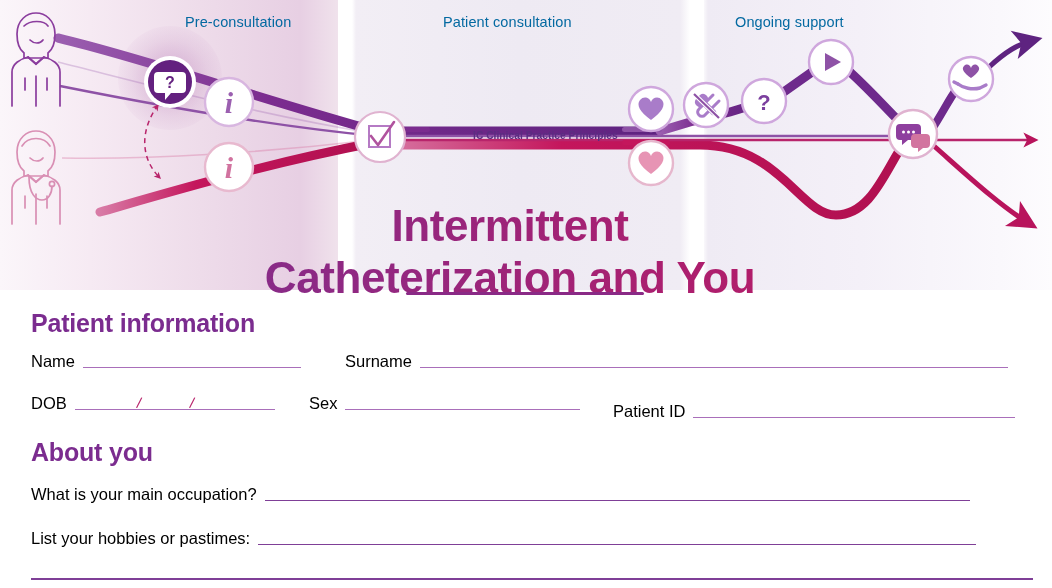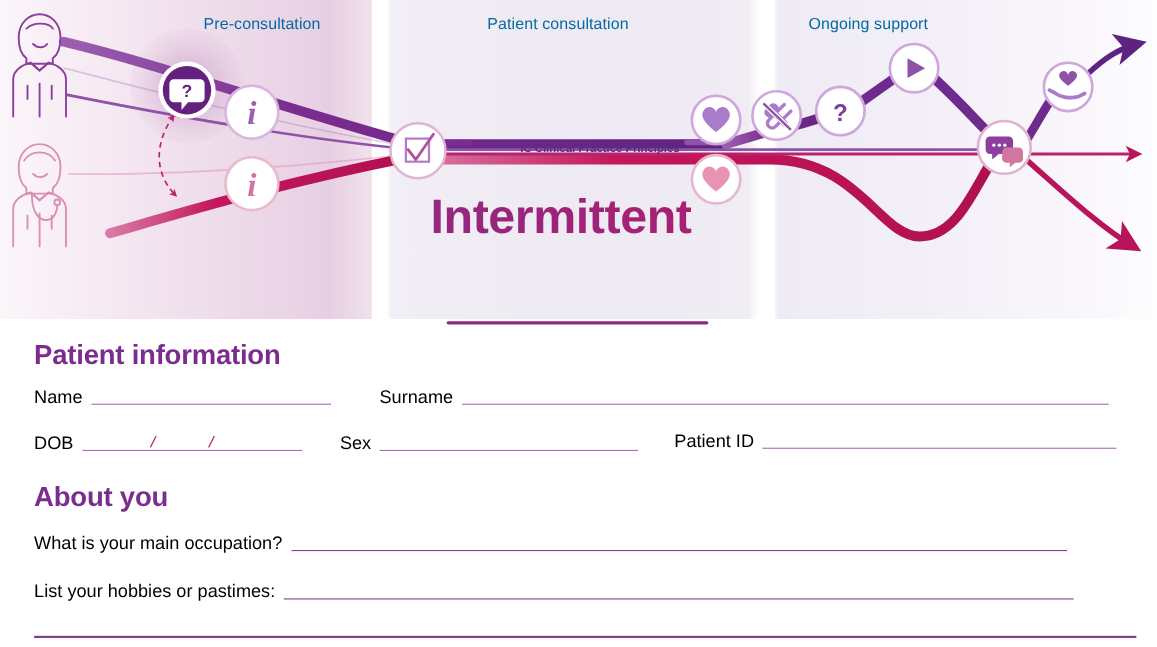--- a/index.html
+++ b/index.html
@@ -52,21 +52,21 @@
 
   
   #ribbon-label {
     position: absolute; left: 437px; top: 130px;
     font-size: 10.2px; font-weight: 700; color: #5b2d82;
     letter-spacing: .05px; white-space: nowrap; margin-left: 36px;
   }
 
   
   #title-block {
-    position: absolute; left: 0; top: 172px; width: 1020px; text-align: center;
+    position: absolute; left: 0; top: 200px; width: 1020px; text-align: center;
   }
   .title-line {
     font-size: 44px; font-weight: 700; line-height: 52px;
     letter-spacing: -0.4px;
     background: linear-gradient(90deg, #7b2c8f 0%, #8a2a86 28%, #a82071 62%, #c4165c 100%);
     -webkit-background-clip: text; background-clip: text;
     -webkit-text-fill-color: transparent; color: #8a2a86;
   }
   #title-rule {
     position: absolute; left: 406px; top: 292px; width: 238px; height: 3px;
@@ -97,21 +97,21 @@
   }
 
   #f-name     { left: 31px;  top: 52px; }
   #f-name .rule     { width: 218px; }
   #f-surname  { left: 345px; top: 52px; }
   #f-surname .rule  { width: 588px; }
   #f-dob      { left: 31px;  top: 94px; }
   #f-dob .rule      { width: 200px; }
   #f-sex      { left: 309px; top: 94px; }
   #f-sex .rule      { width: 235px; }
-  #f-patid    { left: 613px; top: 92px; }
+  #f-patid    { left: 613px; top: 102px; }
   #f-patid .rule    { width: 322px; }
 
   #f-occupation { left: 31px; top: 185px; }
   #f-occupation .rule { width: 705px; }
   #f-hobbies    { left: 31px; top: 229px; }
   #f-hobbies .rule    { width: 718px; }
   #bottom-rule {
     position: absolute; left: 31px; top: 278px; width: 1002px;
     height: 1.6px; background: #7f3f97;
   }
@@ -276,20 +276,21 @@
 
     <div class="stage-label" id="stage-0">Pre-consultation</div>
     <div class="stage-label" id="stage-1">Patient consultation</div>
     <div class="stage-label" id="stage-2">Ongoing support</div>
 
     <div id="ribbon-label">IC Clinical Practice Principles</div>
   </div>
 
   <div id="title-block">
     <div class="title-line">Intermittent</div>
+    <div class="title-line">Catheterization and You</div>
   </div>
   <div id="title-rule"></div>
 
   <div id="form">
 
     <div class="section-heading" id="heading-patient">Patient information</div>
 
     <div class="field" id="f-name">
       <span class="field-label">Name</span>
       <span class="rule"></span>

